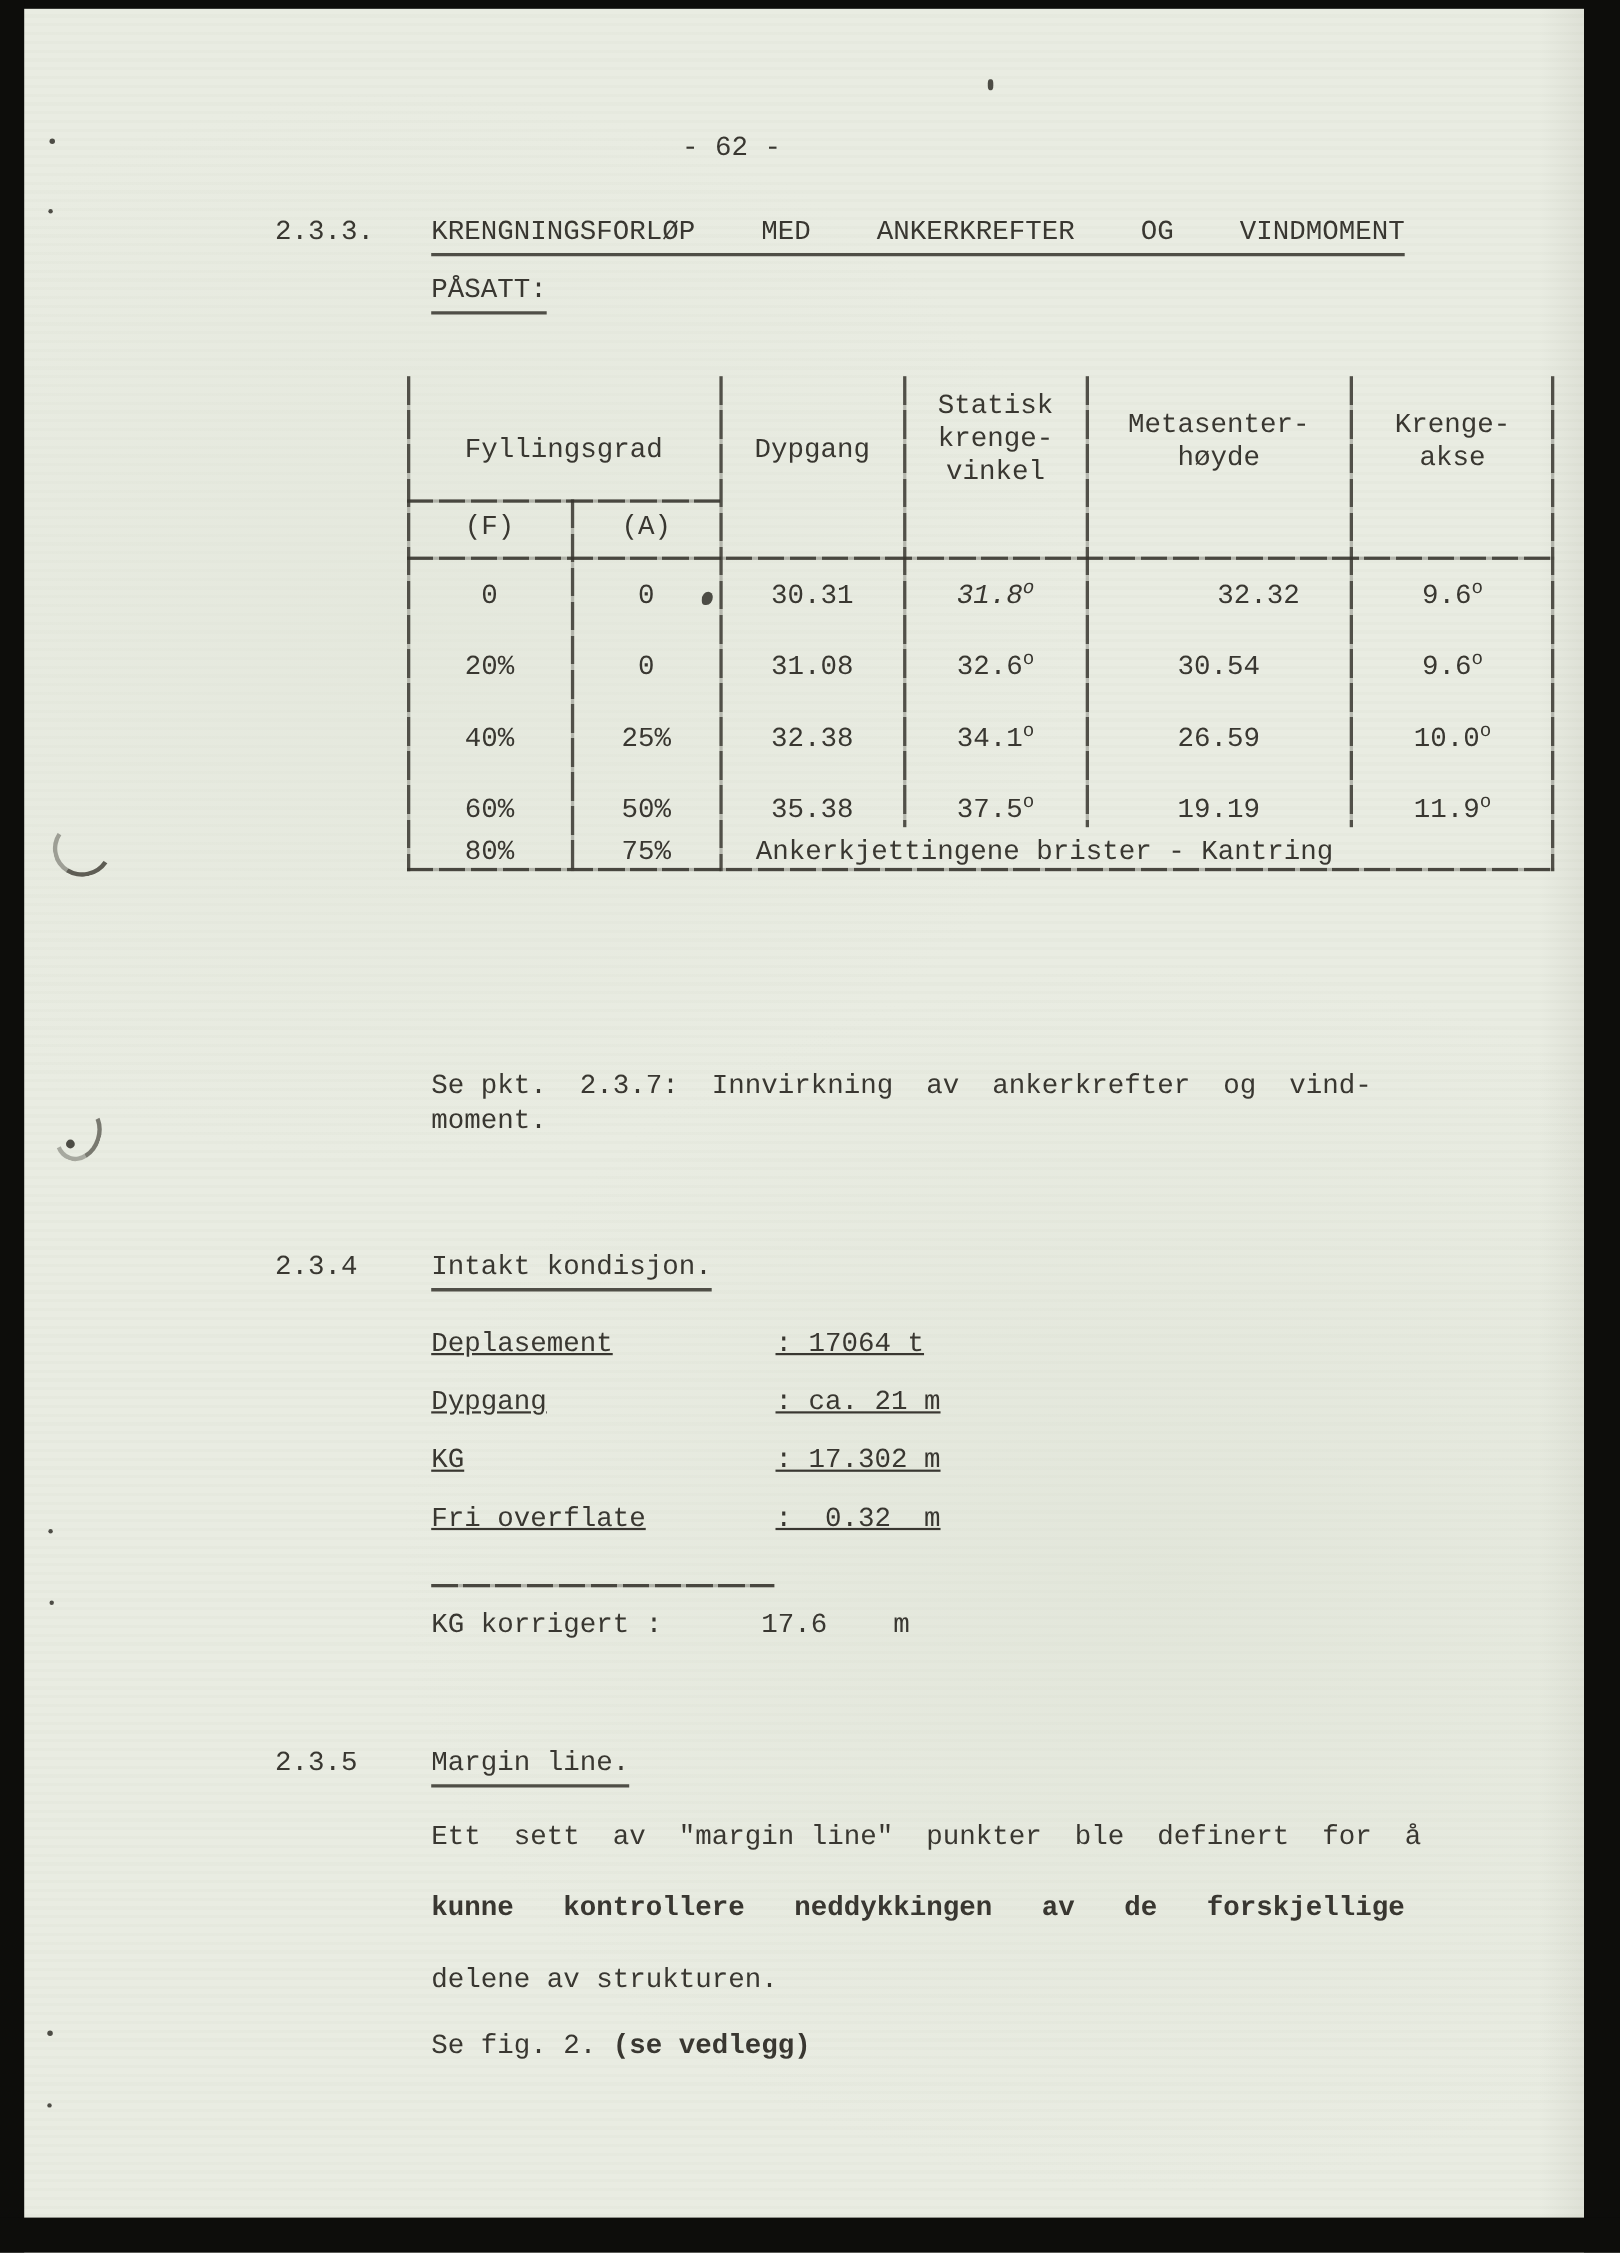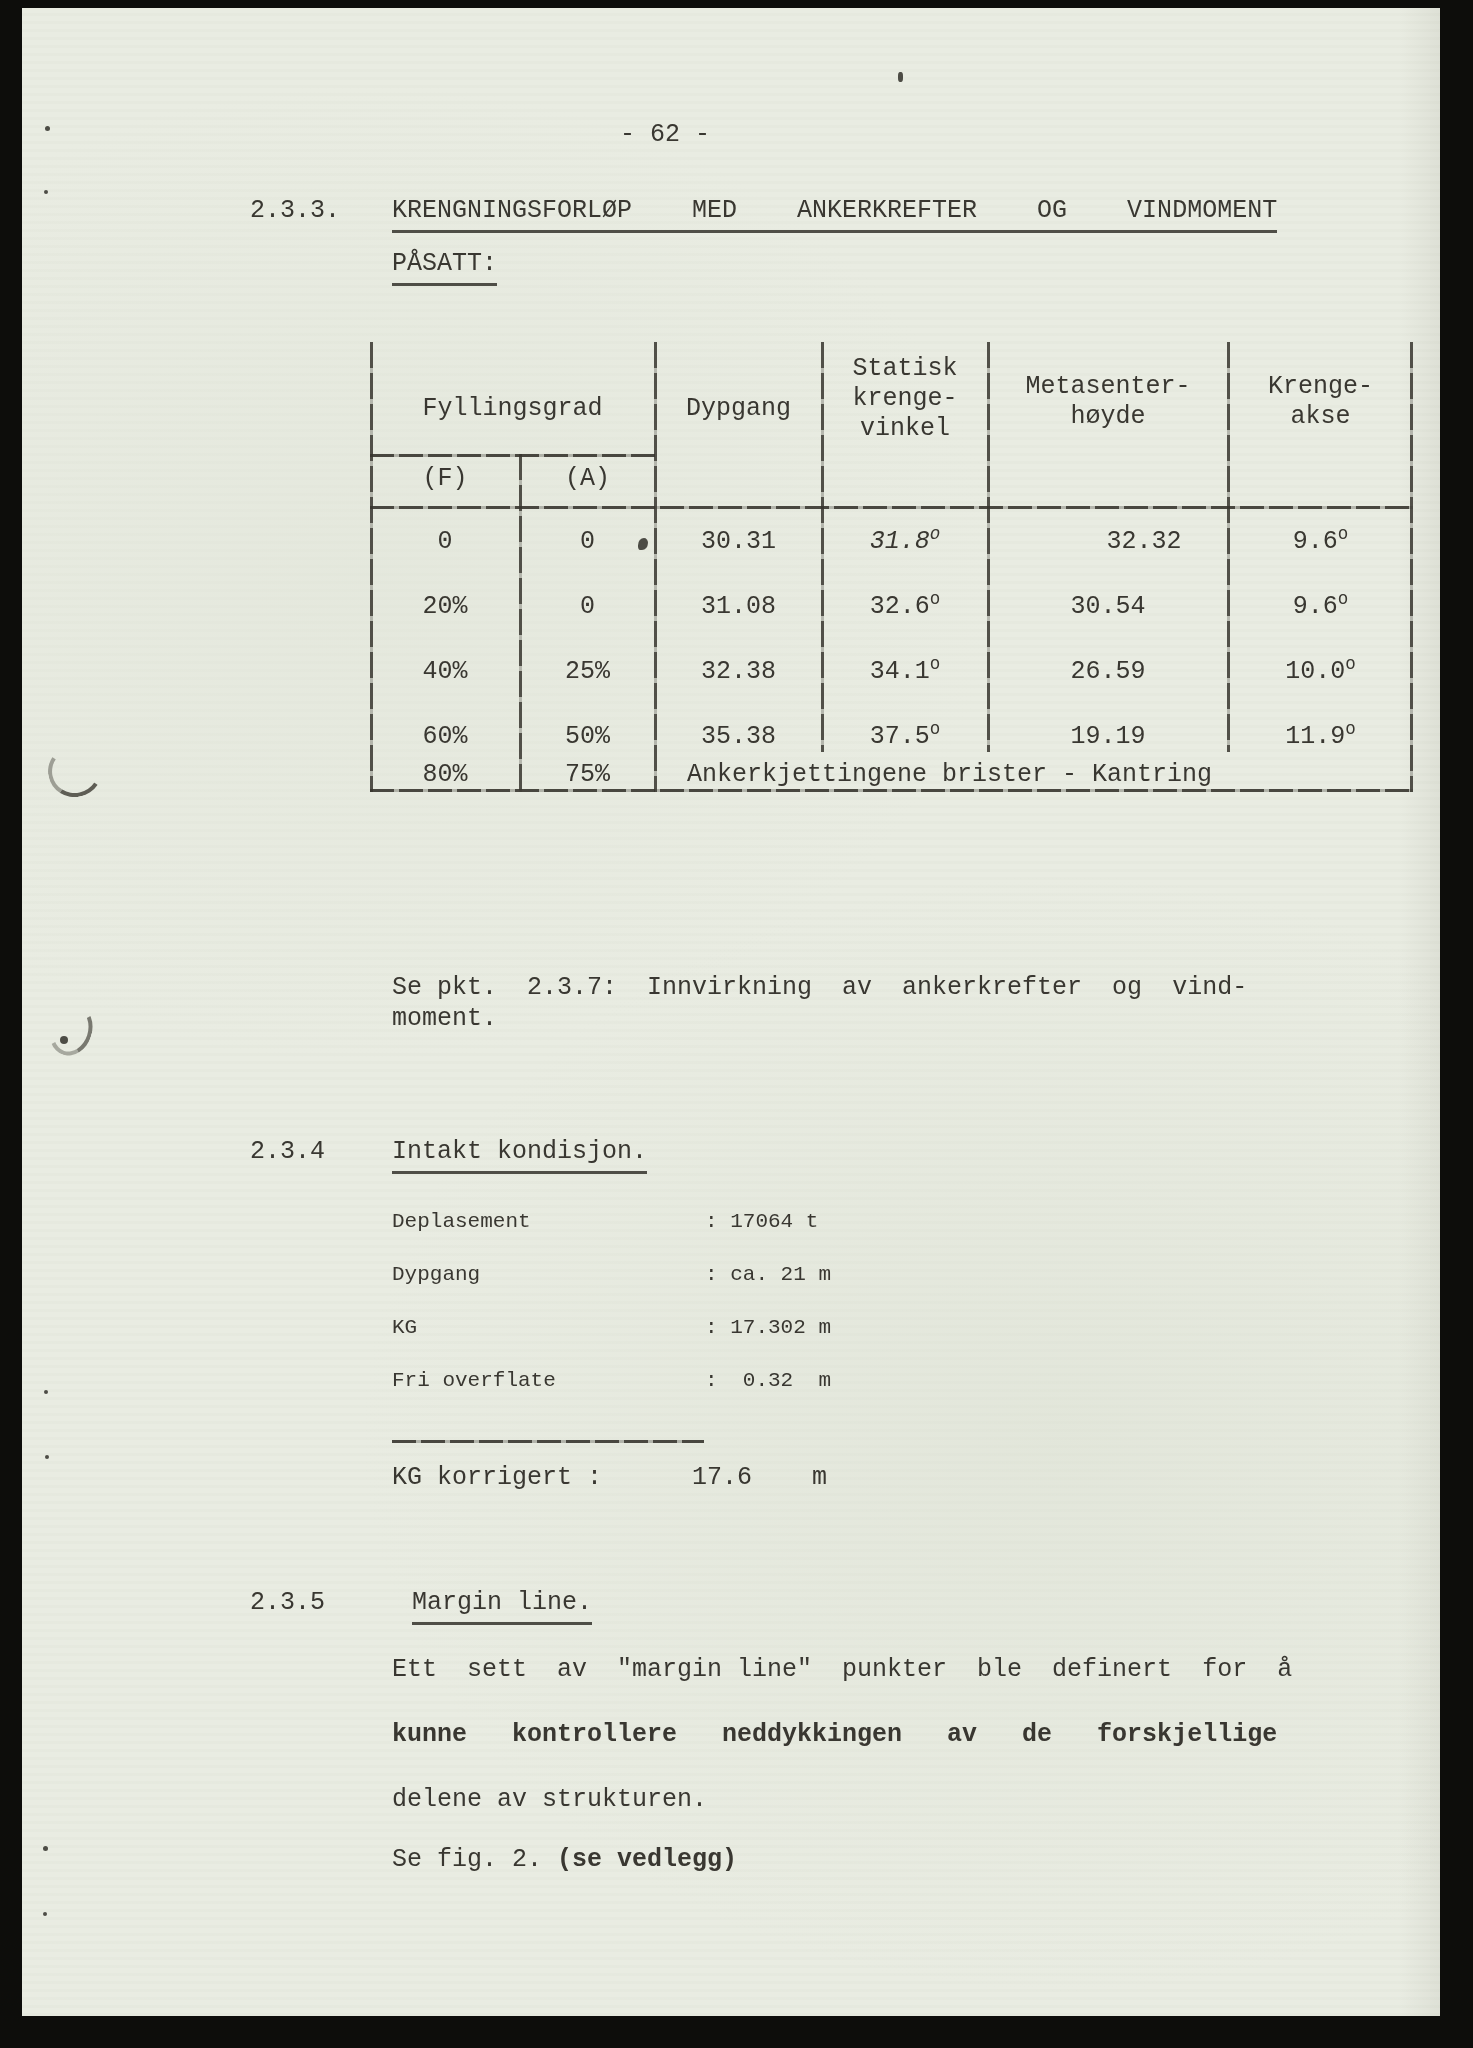--- a/index.html
+++ b/index.html
@@ -14,21 +14,21 @@
     font-family:"Liberation Mono","DejaVu Sans Mono",monospace;
     color:#393731;
   }
   .t{position:absolute;font-size:25px;line-height:30px;white-space:pre;}
   .u{display:inline-block;border-bottom:3px solid rgba(52,50,43,.85);padding-bottom:4px;}
   .bar{position:absolute;background:#0d0d0b;}
   .vl{position:absolute;width:3px;background:repeating-linear-gradient(180deg, rgba(55,53,46,.85) 0 26px, rgba(55,53,46,.28) 26px 31px);}
   .hl{position:absolute;height:3px;background:repeating-linear-gradient(90deg, rgba(55,53,46,.9) 0 24px, rgba(55,53,46,.3) 24px 29px);}
   .cell{position:absolute;font-size:25px;line-height:30px;text-align:center;white-space:pre-line;}
   sup.deg{font-size:0.7em;vertical-align:super;line-height:0;}
-  .kvrow{position:absolute;display:flex;font-size:21px;line-height:30px;white-space:pre;}
+  .kvrow{position:absolute;display:flex;font-size:25px;line-height:30px;white-space:pre;text-decoration:underline;}
   .kvlabel{display:inline-block;width:313px;}
   .crescent{position:absolute;border-radius:50%;border:4px solid transparent;}
   .c1{left:48px;top:745px;width:46px;height:44px;
       border-bottom-color:rgba(48,46,38,.75);border-left-color:rgba(48,46,38,.4);
       transform:rotate(-12deg);}
   .c2{left:50px;top:1004px;width:34px;height:44px;
       border-right-color:rgba(48,46,38,.6);border-bottom-color:rgba(48,46,38,.35);
       transform:rotate(18deg);}
   .speck{position:absolute;background:rgba(38,36,30,.8);border-radius:50%;}
   .bold{font-weight:bold;}
@@ -136,20 +136,20 @@
     <span class="kvlabel">KG</span><span>: 17.302 m</span>
   </div>
   <div class="kvrow" style="left:392px;top:1366px;">
     <span class="kvlabel">Fri overflate</span><span>:  0.32  m</span>
   </div>
 
   <div class="hl" style="left:392px;top:1440px;width:312px;"></div>
   <div class="t" style="left:392px;top:1463px;">KG korrigert :      17.6    m</div>
 
   <div class="t" style="left:250px;top:1588px;">2.3.5</div>
-  <div class="t" style="left:392px;top:1588px;margin-left:20px;"><span class="u">Margin line.</span></div>
+  <div class="t" style="left:392px;top:1588px;"><span class="u">Margin line.</span></div>
 
   <div class="t" style="left:392px;top:1655px;">Ett  sett  av  "margin line"  punkter  ble  definert  for  å</div>
   <div class="t" style="left:392px;top:1720px;font-weight:bold;">kunne   kontrollere   neddykkingen   av   de   forskjellige</div>
   <div class="t" style="left:392px;top:1785px;">delene av strukturen.</div>
   <div class="t" style="left:392px;top:1845px;"><span>Se fig. 2. </span><span class="bold">(se vedlegg)</span></div>
 
 </div>
 
 </body></html>

